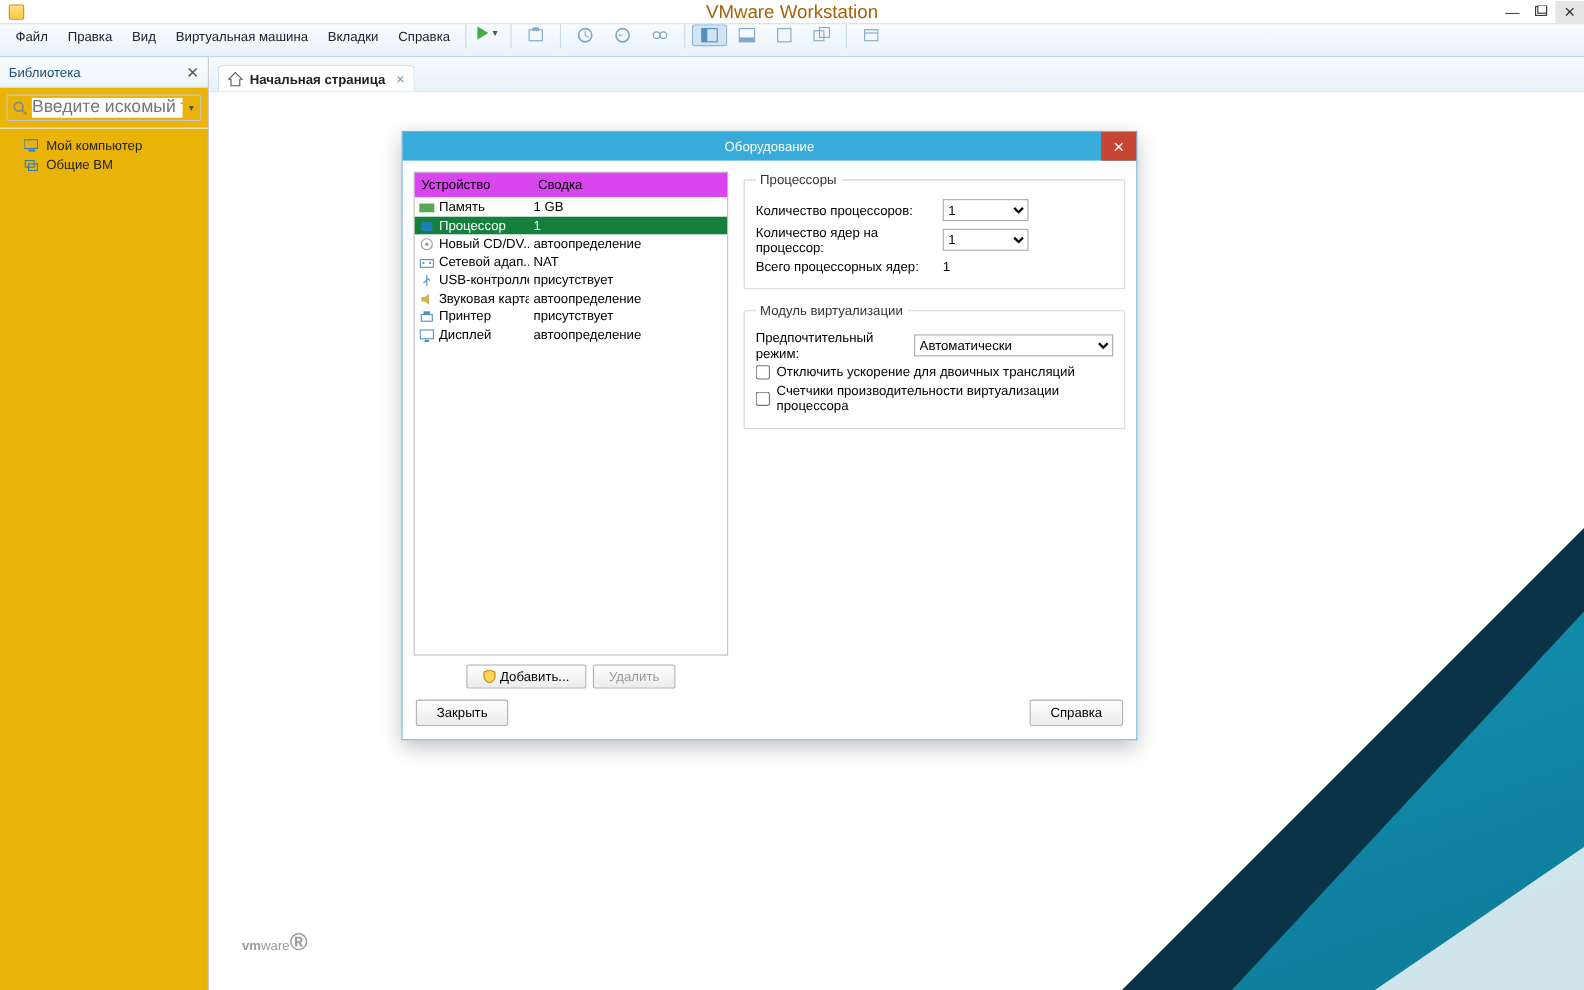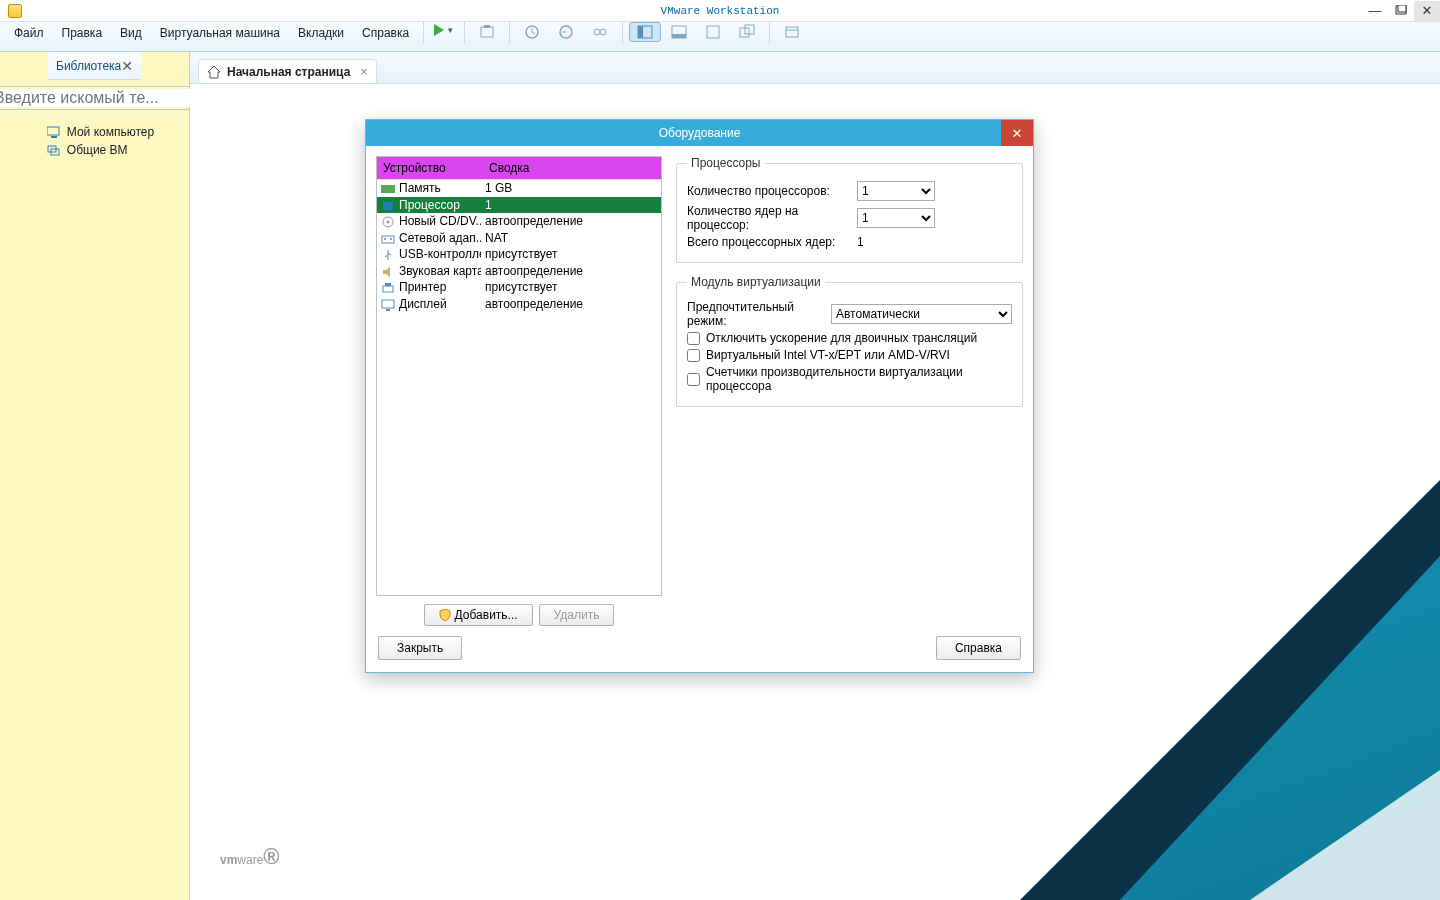--- a/index.html
+++ b/index.html
@@ -1,39 +1,39 @@
 <!DOCTYPE html>
 <html><head>
 <meta charset="utf-8">
 <style>
   * { box-sizing: border-box; margin: 0; padding: 0; font-family: "Segoe UI", Tahoma, sans-serif; font-size: 12px; }
   body { width: 1440px; height: 900px; background: #f0f0f0; overflow: hidden; position: relative; }
 
   
   .titlebar { height: 22px; background: #fff; display: flex; align-items: center; border-bottom: 1px solid #e0e0e0; position: relative; }
   .titlebar-icon { width: 14px; height: 14px; margin-left: 8px; border: 1px solid #d18b00; background: linear-gradient(#ffe28a,#ffc63a); border-radius: 2px; }
-  .titlebar-title { position: absolute; left: 50%; transform: translateX(-50%); font-size: 11px; color: #0369a1; font-family: Liberation Mono, monospace; }
+  .titlebar-title { position: absolute; left: 50%; transform: translateX(-50%); font-size: 17px; color: #a16207; }
   .titlebar-right { margin-left: auto; display: flex; }
   .tb-btn { width: 26px; height: 20px; display: flex; align-items: center; justify-content: center; font-size: 13px; color:#333; }
   .tb-btn.close { background:#e5e5e5; }
 
   
   .menubar { height: 30px; background: linear-gradient(#f7fbff,#e9f3fb); border-bottom: 1px solid #b7d3e8; display: flex; align-items: flex-start; padding:0 6px; gap: 2px; }
   .menubar span.mitem { padding: 4px 8px; color:#222; cursor: default; }
   .menusep { width:1px; height:22px; background:#c9dbe8; margin: 0 4px; }
   .tb-icon { width:16px; height:16px; display:inline-block; margin: 0 4px; opacity:.75; }
   .tb-iconbtn { padding:2px 4px; display:flex; align-items:center; gap:2px; border-radius:3px; }
   .tb-iconbtn.active { background:#cfe5f6; border:1px solid #8bb8db; padding:1px 3px; }
   .play { width:0;height:0;border-left:10px solid #3fae3f;border-top:6px solid transparent;border-bottom:6px solid transparent;}
   .dd { font-size:8px; color:#555; }
   svg { display:block;}
 
   
   .app { display:flex; height: calc(900px - 22px - 30px); }
-  .sidebar { width: 190px; background:#fef9c3; border-right:1px solid #ccc; display:flex; flex-direction:column;align-items:center; }
+  .sidebar { width: 190px; background:#eab308; border-right:1px solid #ccc; display:flex; flex-direction:column; }
   .sidebar-header { height:28px; background:linear-gradient(#fafcfe,#eef5fb); border-bottom:1px solid #cdddea; display:flex; align-items:center; padding:0 8px; color:#1a4d7a; font-weight:400;}
   .sidebar-header .x { margin-left:auto; font-size:14px; color:#555; cursor:pointer;}
   .searchwrap { padding:6px; border-bottom:1px solid #eee;}
   .searchbox { display:flex; align-items:center; border:1px solid #c8c8c8; border-radius:2px; padding:2px 4px; gap:4px; }
   .searchbox input { border:0; outline:0; flex:1; font-size:16px; color:#555; min-width:0;}
   .searchbox .dd { margin-left:auto; }
   .tree { padding:6px 4px; }
   .tree-item { display:flex; align-items:center; gap:6px; padding:2px 6px 2px 18px; color:#222; white-space:nowrap;}
   .ico-pc, .ico-shared { width:14px; height:12px; }
 
@@ -368,24 +368,20 @@
                 <div class="frow">
                   <div style="width:136px">Предпочтительный режим:</div>
                   <select class="wide"><option>Автоматически</option></select>
                 </div>
                 <div class="chkrow">
                   <input type="checkbox" style="">
                   <span>Отключить ускорение для двоичных трансляций</span>
                 </div>
                 <div class="chkrow">
                   <input type="checkbox" style="">
-                  <span>Виртуальный Intel VT-x/EPT или AMD-V/RVI</span>
-                </div>
-                <div class="chkrow">
-                  <input type="checkbox" style="">
                   <span>Счетчики производительности виртуализации процессора</span>
                 </div>
               </fieldset>
             </div>
           </div>
 
           <div class="dlg-footer">
             <button class="btn">
                 <span>Закрыть</span>
               </button>

